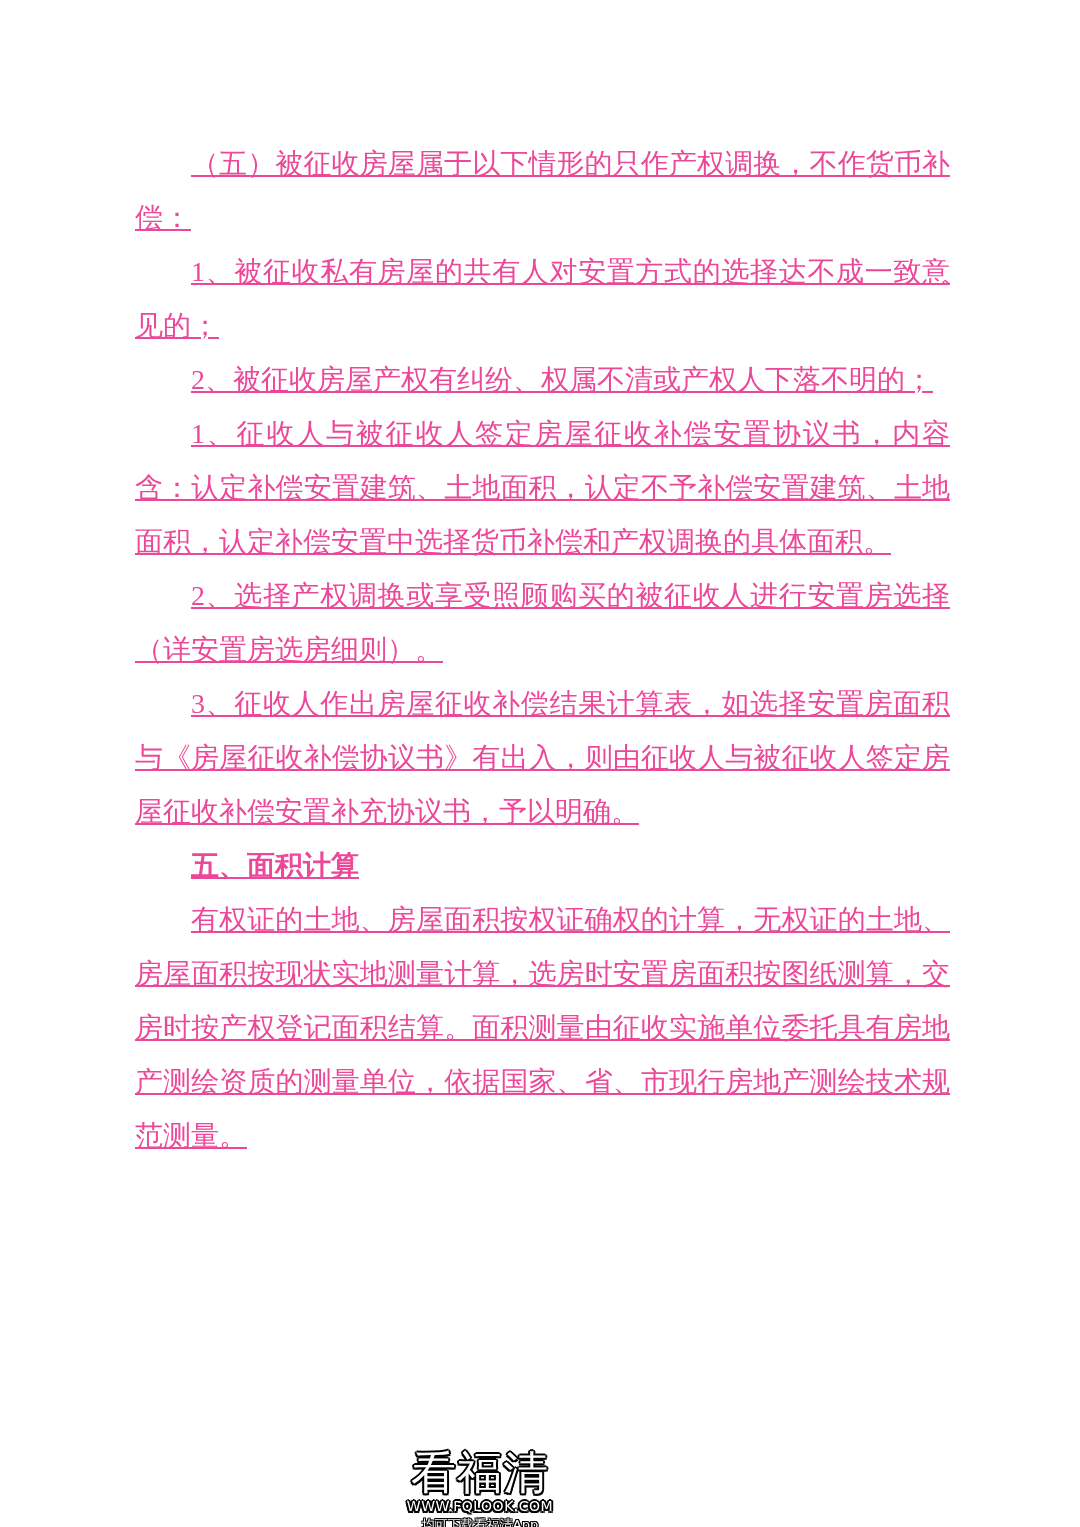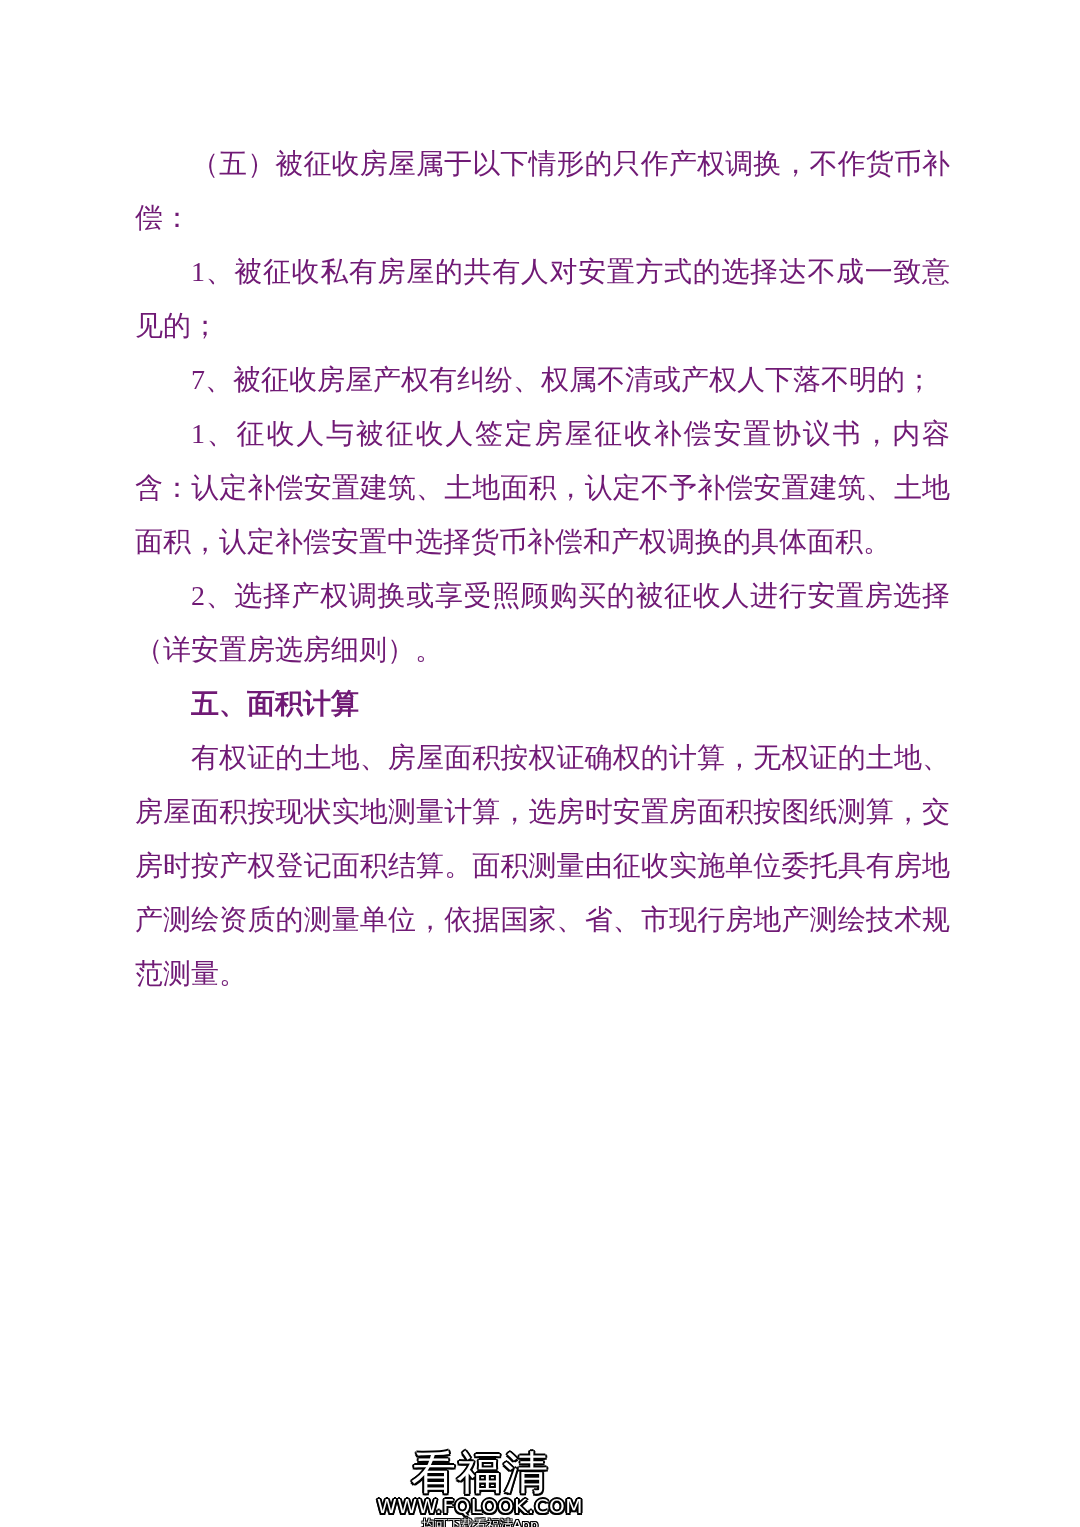--- a/index.html
+++ b/index.html
@@ -20,22 +20,23 @@
     background: #ffffff;
     overflow: hidden;
   }
   .doc-body {
     position: absolute;
     left: 135px;
     top: 137px;
     width: 815px;
     font-size: 28px;
     line-height: 54px;
-    color: #701a75;
+    color: #ec4899;
     text-align: justify;
+    text-decoration: underline;
   }
   .doc-body p {
     margin: 0;
     padding: 0;
     text-indent: 2em;
   }
   .doc-body p.heading {
     font-weight: bold;
   }
   .watermark {
@@ -60,42 +61,43 @@
       1px 0 0 #000, -1px 0 0 #000, 0 1px 0 #000, 0 -1px 0 #000,
       1px 1px 0 #000, -1px 1px 0 #000,
       1px -1px 0 #000, -1px -1px 0 #000;
   }
   .wm-title {
     font-size: 45px;
     line-height: 50px;
     letter-spacing: 1px;
   }
   .wm-url {
-    font-size: 20px;
+    font-size: 14px;
     line-height: 21px;
     letter-spacing: 0.5px;
     margin-top: -2px;
   }
   .wm-caption {
     font-size: 13px;
     line-height: 16px;
     letter-spacing: 0;
   }
 </style>
 </head>
 <body>
 
 <div class="page">
 
   <div class="doc-body">
     <p>（五）被征收房屋属于以下情形的只作产权调换，不作货币补偿：</p>
     <p>1、被征收私有房屋的共有人对安置方式的选择达不成一致意见的；</p>
-    <p>7、被征收房屋产权有纠纷、权属不清或产权人下落不明的；</p>
+    <p>2、被征收房屋产权有纠纷、权属不清或产权人下落不明的；</p>
     <p>1、征收人与被征收人签定房屋征收补偿安置协议书，内容含：认定补偿安置建筑、土地面积，认定不予补偿安置建筑、土地面积，认定补偿安置中选择货币补偿和产权调换的具体面积。</p>
     <p>2、选择产权调换或享受照顾购买的被征收人进行安置房选择（详安置房选房细则）。</p>
+    <p>3、征收人作出房屋征收补偿结果计算表，如选择安置房面积与《房屋征收补偿协议书》有出入，则由征收人与被征收人签定房屋征收补偿安置补充协议书，予以明确。</p>
     <p class="heading">五、面积计算</p>
     <p>有权证的土地、房屋面积按权证确权的计算，无权证的土地、房屋面积按现状实地测量计算，选房时安置房面积按图纸测算，交房时按产权登记面积结算。面积测量由征收实施单位委托具有房地产测绘资质的测量单位，依据国家、省、市现行房地产测绘技术规范测量。</p>
   </div>
 
   <div class="watermark">
     <div class="wm-title outline-thick">看福清</div>
     <div class="wm-url outline-thick">WWW.FQLOOK.COM</div>
     <div class="wm-caption outline-thin">均可下载看福清App</div>
     <div class="wm-caption outline-thin">手机应用商店搜索看福清</div>
   </div>

